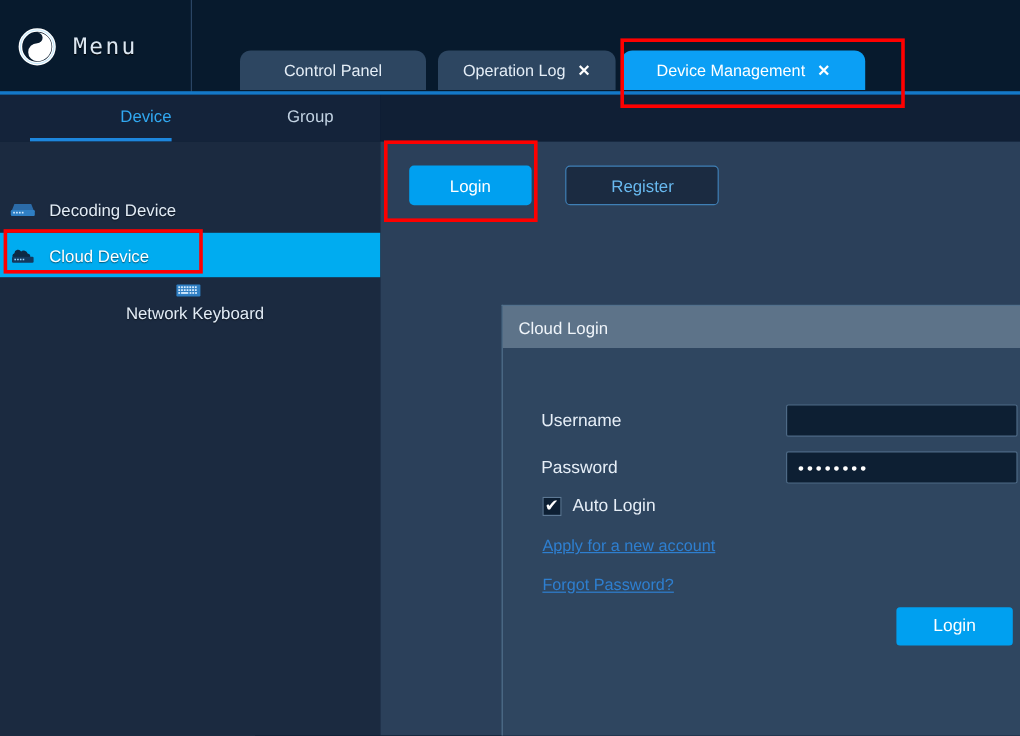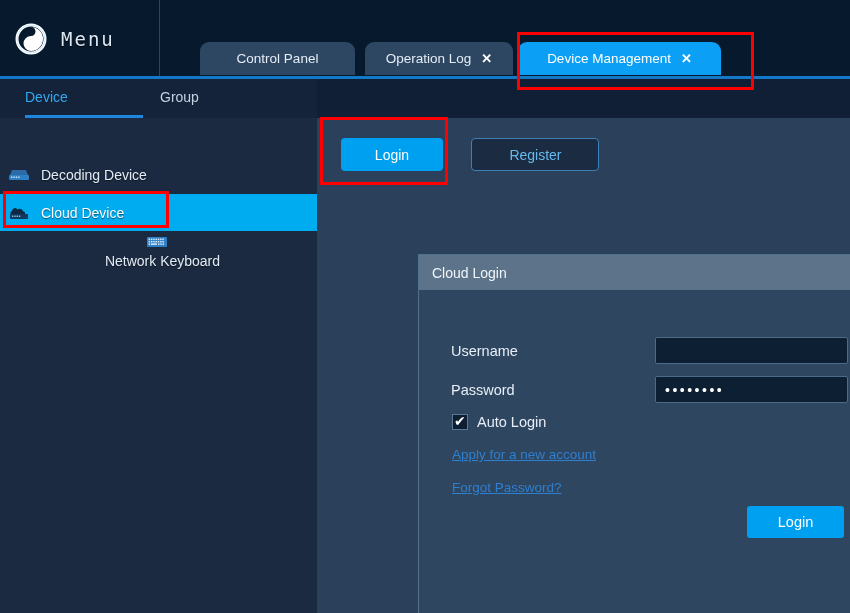--- a/index.html
+++ b/index.html
@@ -53,21 +53,21 @@
     background: #1478c8;
   }
 
   
   .subnav {
     position: absolute; left: 0; top: 79px; width: 317px; height: 39px;
     background: #14233a;
   }
   .subnav-item {
     position: absolute; top: 0; height: 39px; line-height: 37px;
-    font-size: 14px; text-align: left; color: #c2d2e2;
+    font-size: 14px; text-align: right; color: #c2d2e2;
   }
   .subnav-item.sel { color: #31a8f0; }
   .subnav-item.sel::after {
     content: ""; position: absolute; left: 0; bottom: 0;
     width: 100%; height: 3px; background: #1d86dd;
   }
   .sn1 { left: 25px; width: 118px; }
   .sn2 { left: 160px; width: 118px; }
 
   .subnav-right {

